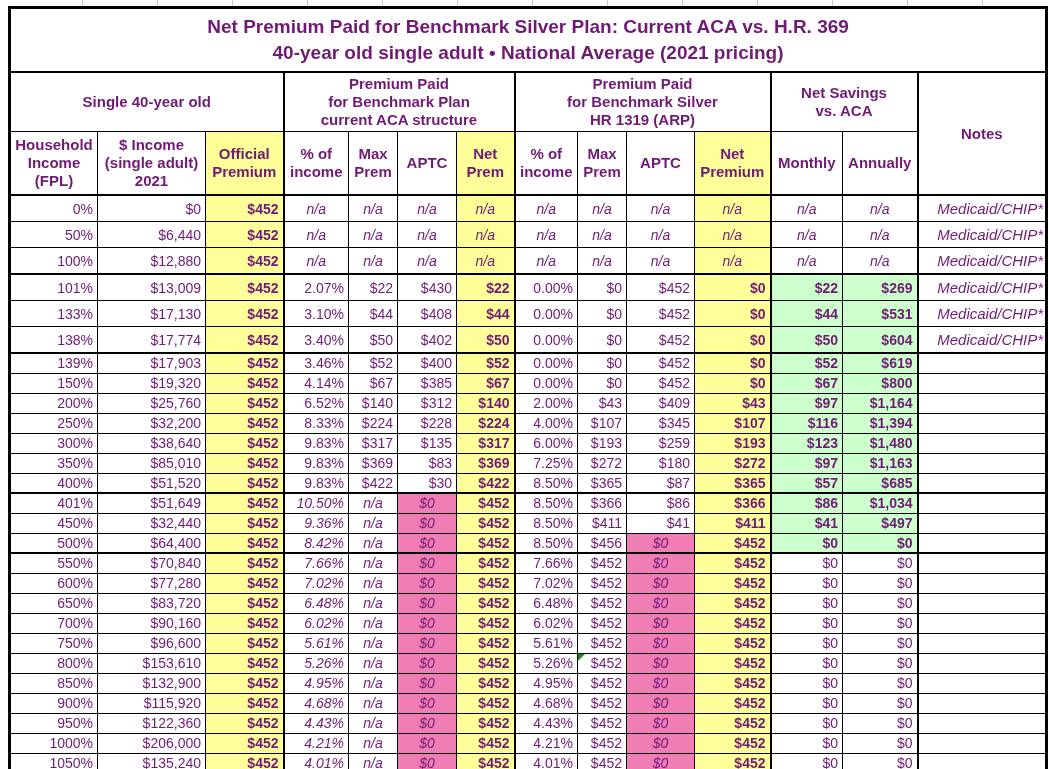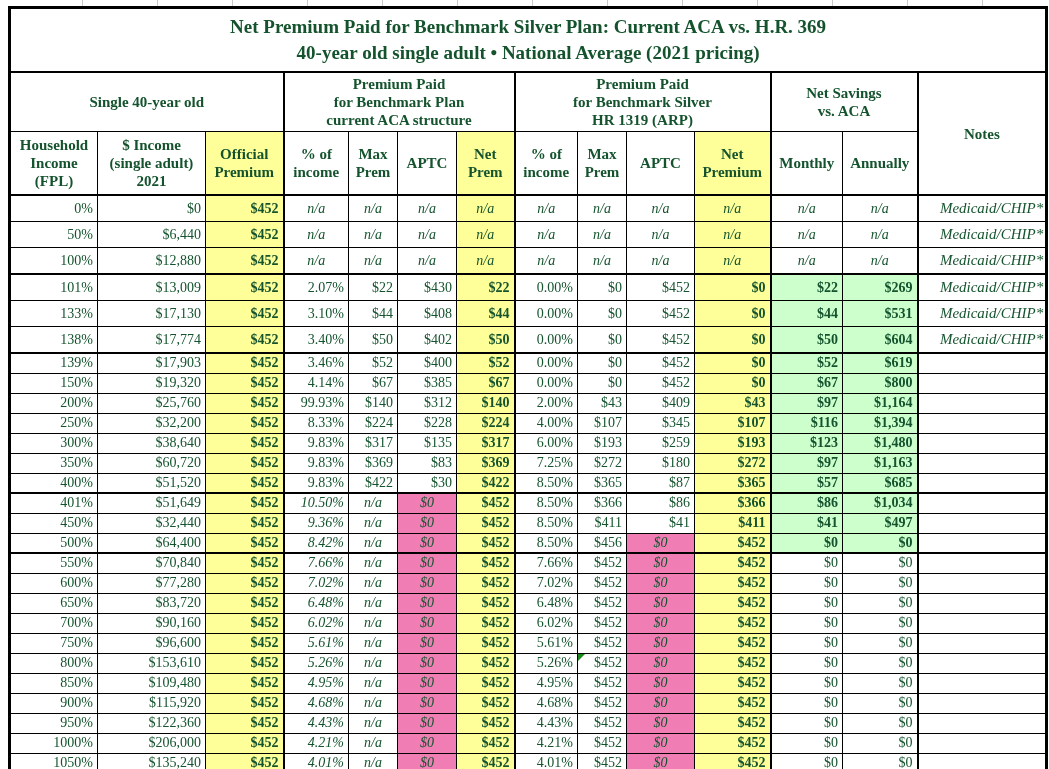--- a/index.html
+++ b/index.html
@@ -1,17 +1,17 @@
 <!DOCTYPE html>
 <html><head>
 <meta charset="utf-8">
 <style>
   html,body{margin:0;padding:0;background:#fff;}
   .canvas{position:relative;width:1049px;height:769px;background:#fff;overflow:hidden;
-          font-family:Liberation Serif, serif;color:#14532d;}
+          font-family:Liberation Sans, sans-serif;color:#701a75;}
   .grid-ticks{position:absolute;top:0;left:8px;width:1037px;height:6px;
     background:repeating-linear-gradient(90deg,transparent 0 74px,#c9c9c9 74px 75px);}
   table.sheet{position:absolute;top:6px;left:8px;width:1037px;table-layout:fixed;
     border-collapse:collapse;border:3px solid #000;background:#fff;}
   td,th{border:1px solid #000;padding:0 4px;vertical-align:middle;overflow:hidden;
     white-space:nowrap;font-size:14px;font-weight:normal;}
   
   tr.row-title th{height:62px;}
   tr.row-groups th{height:58px;}
   tr.row-cols th{height:62px;}
@@ -235,21 +235,21 @@
           <td>$452</td>
           <td class="y b">$0</td>
           <td class="g b vthick">$67</td>
           <td class="g b">$800</td>
           <td class="vthick"></td>
         </tr>
         <tr>
           <td>200%</td>
           <td>$25,760</td>
           <td class="y b">$452</td>
-          <td class="vthick">99.93%</td>
+          <td class="vthick">6.52%</td>
           <td>$140</td>
           <td>$312</td>
           <td class="y b">$140</td>
           <td class="vthick">2.00%</td>
           <td>$43</td>
           <td>$409</td>
           <td class="y b">$43</td>
           <td class="g b vthick">$97</td>
           <td class="g b">$1,164</td>
           <td class="vthick"></td>
@@ -281,21 +281,21 @@
           <td class="vthick">6.00%</td>
           <td>$193</td>
           <td>$259</td>
           <td class="y b">$193</td>
           <td class="g b vthick">$123</td>
           <td class="g b">$1,480</td>
           <td class="vthick"></td>
         </tr>
         <tr>
           <td>350%</td>
-          <td>$60,720</td>
+          <td>$85,010</td>
           <td class="y b">$452</td>
           <td class="vthick">9.83%</td>
           <td>$369</td>
           <td>$83</td>
           <td class="y b">$369</td>
           <td class="vthick">7.25%</td>
           <td>$272</td>
           <td>$180</td>
           <td class="y b">$272</td>
           <td class="g b vthick">$97</td>
@@ -457,21 +457,21 @@
           <td class="vthick">5.26%</td>
           <td class="cm">$452</td>
           <td class="p c i">$0</td>
           <td class="y b">$452</td>
           <td class="vthick">$0</td>
           <td>$0</td>
           <td class="vthick"></td>
         </tr>
         <tr>
           <td>850%</td>
-          <td>$109,480</td>
+          <td>$132,900</td>
           <td class="y b">$452</td>
           <td class="i vthick">4.95%</td>
           <td class="c i">n/a</td>
           <td class="p c i">$0</td>
           <td class="y b">$452</td>
           <td class="vthick">4.95%</td>
           <td>$452</td>
           <td class="p c i">$0</td>
           <td class="y b">$452</td>
           <td class="vthick">$0</td>

